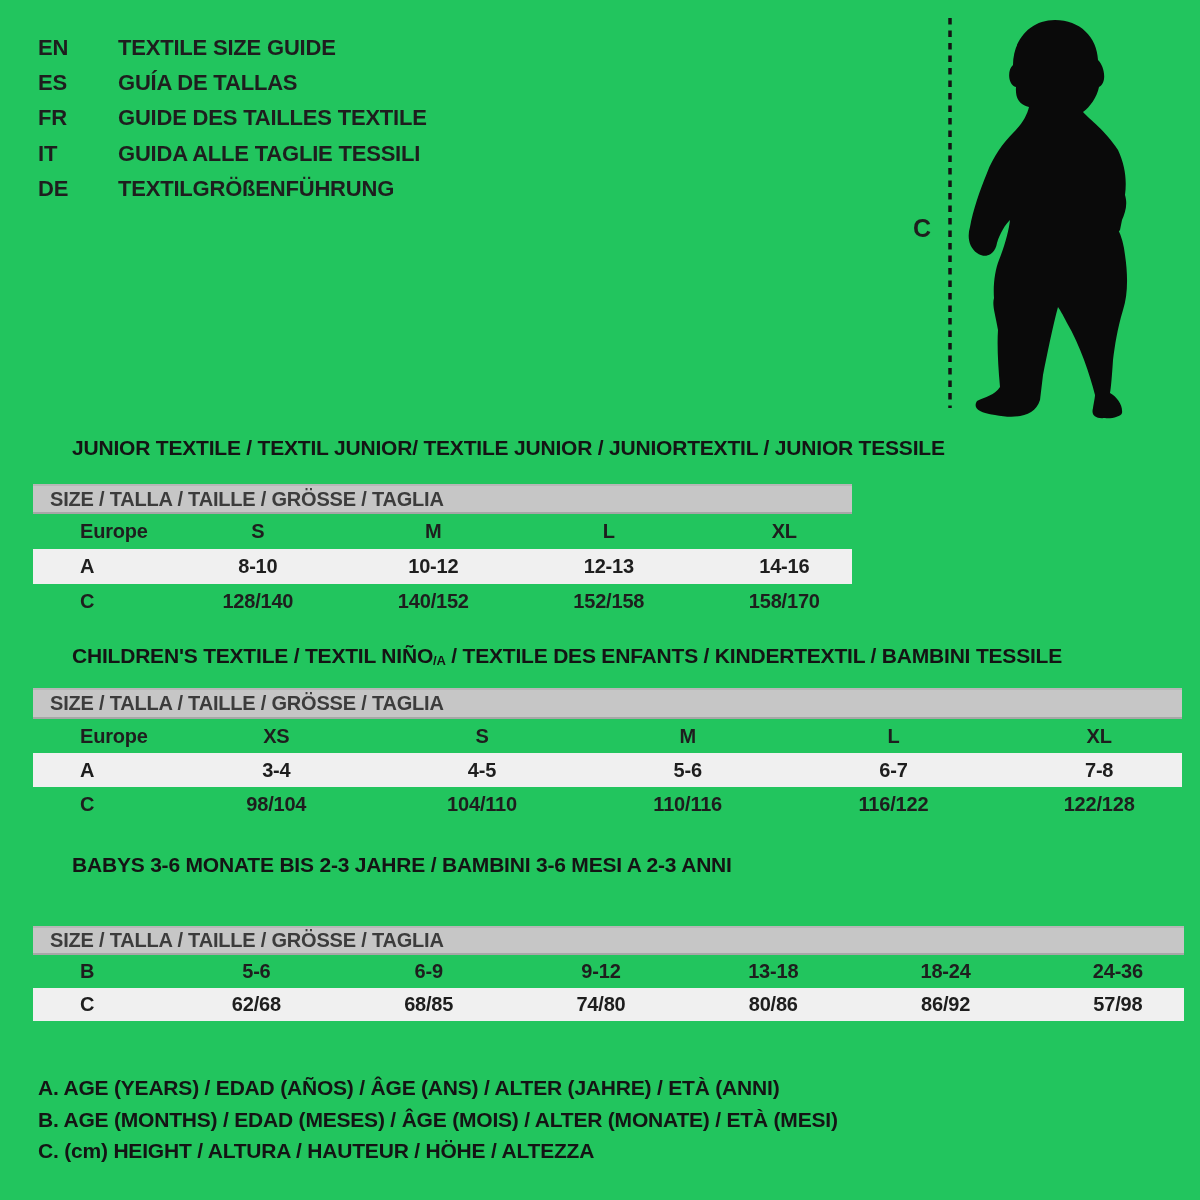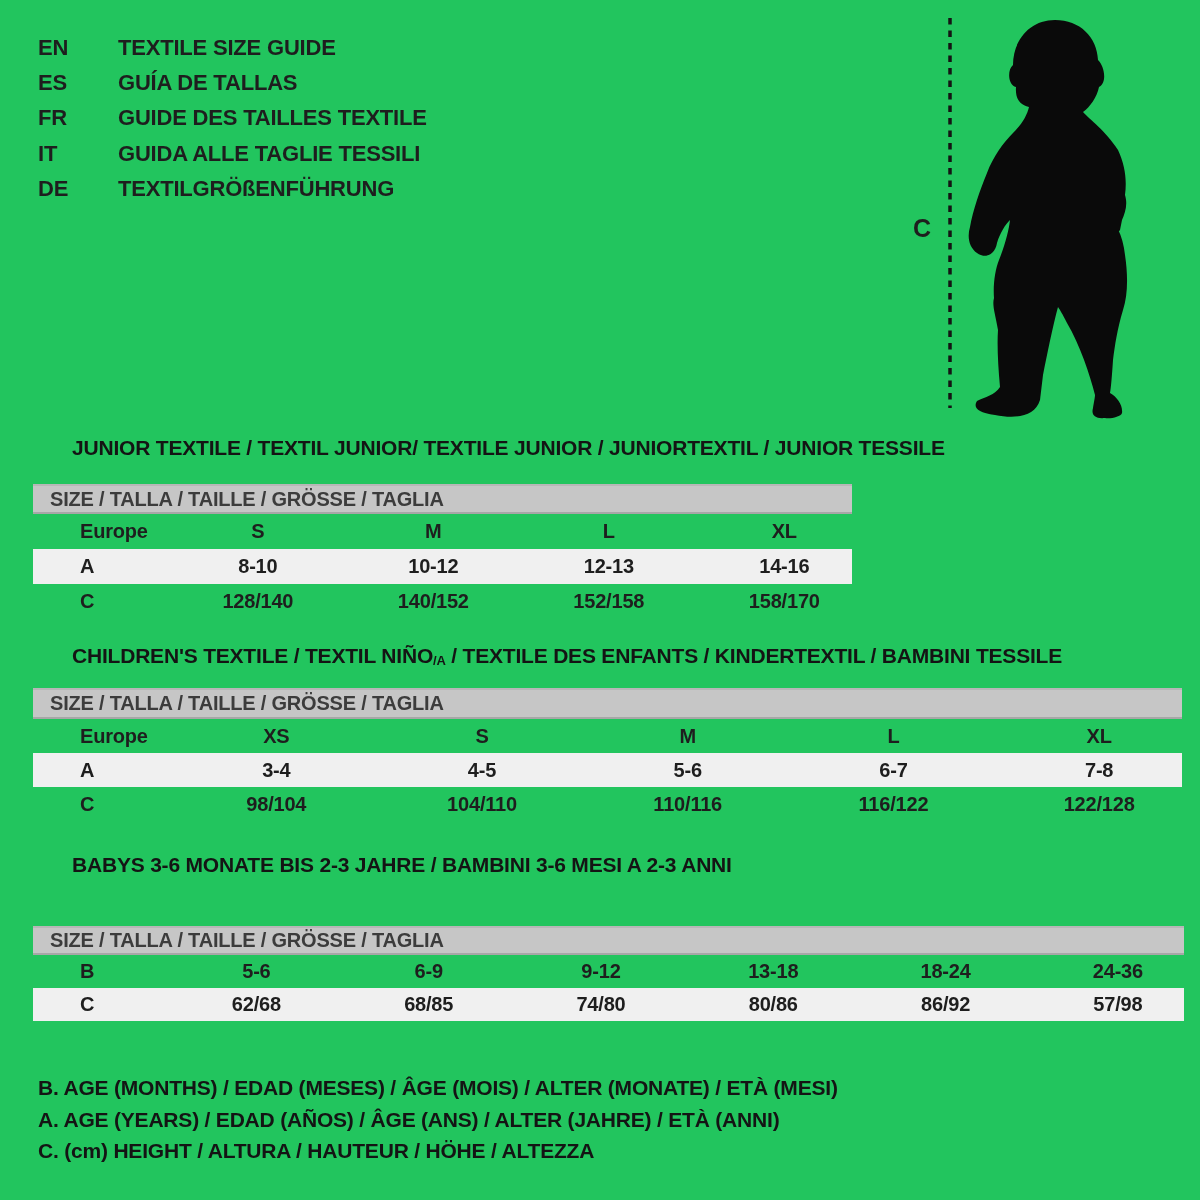--- a/index.html
+++ b/index.html
@@ -209,18 +209,18 @@
       <span class="cell">62/68</span>
       <span class="cell">68/85</span>
       <span class="cell">74/80</span>
       <span class="cell">80/86</span>
       <span class="cell">86/92</span>
       <span class="cell">57/98</span>
     </div>
   </div>
 
   <div class="legend">
+    <div>A. AGE (YEARS) / EDAD (AÑOS) / ÂGE (ANS) / ALTER (JAHRE) / ETÀ (ANNI)</div>
     <div>B. AGE (MONTHS) / EDAD (MESES) / ÂGE (MOIS) / ALTER (MONATE) / ETÀ (MESI)</div>
-    <div>A. AGE (YEARS) / EDAD (AÑOS) / ÂGE (ANS) / ALTER (JAHRE) / ETÀ (ANNI)</div>
     <div>C. (cm) HEIGHT / ALTURA / HAUTEUR / HÖHE / ALTEZZA</div>
   </div>
 
 </div>
 
 </body></html>

